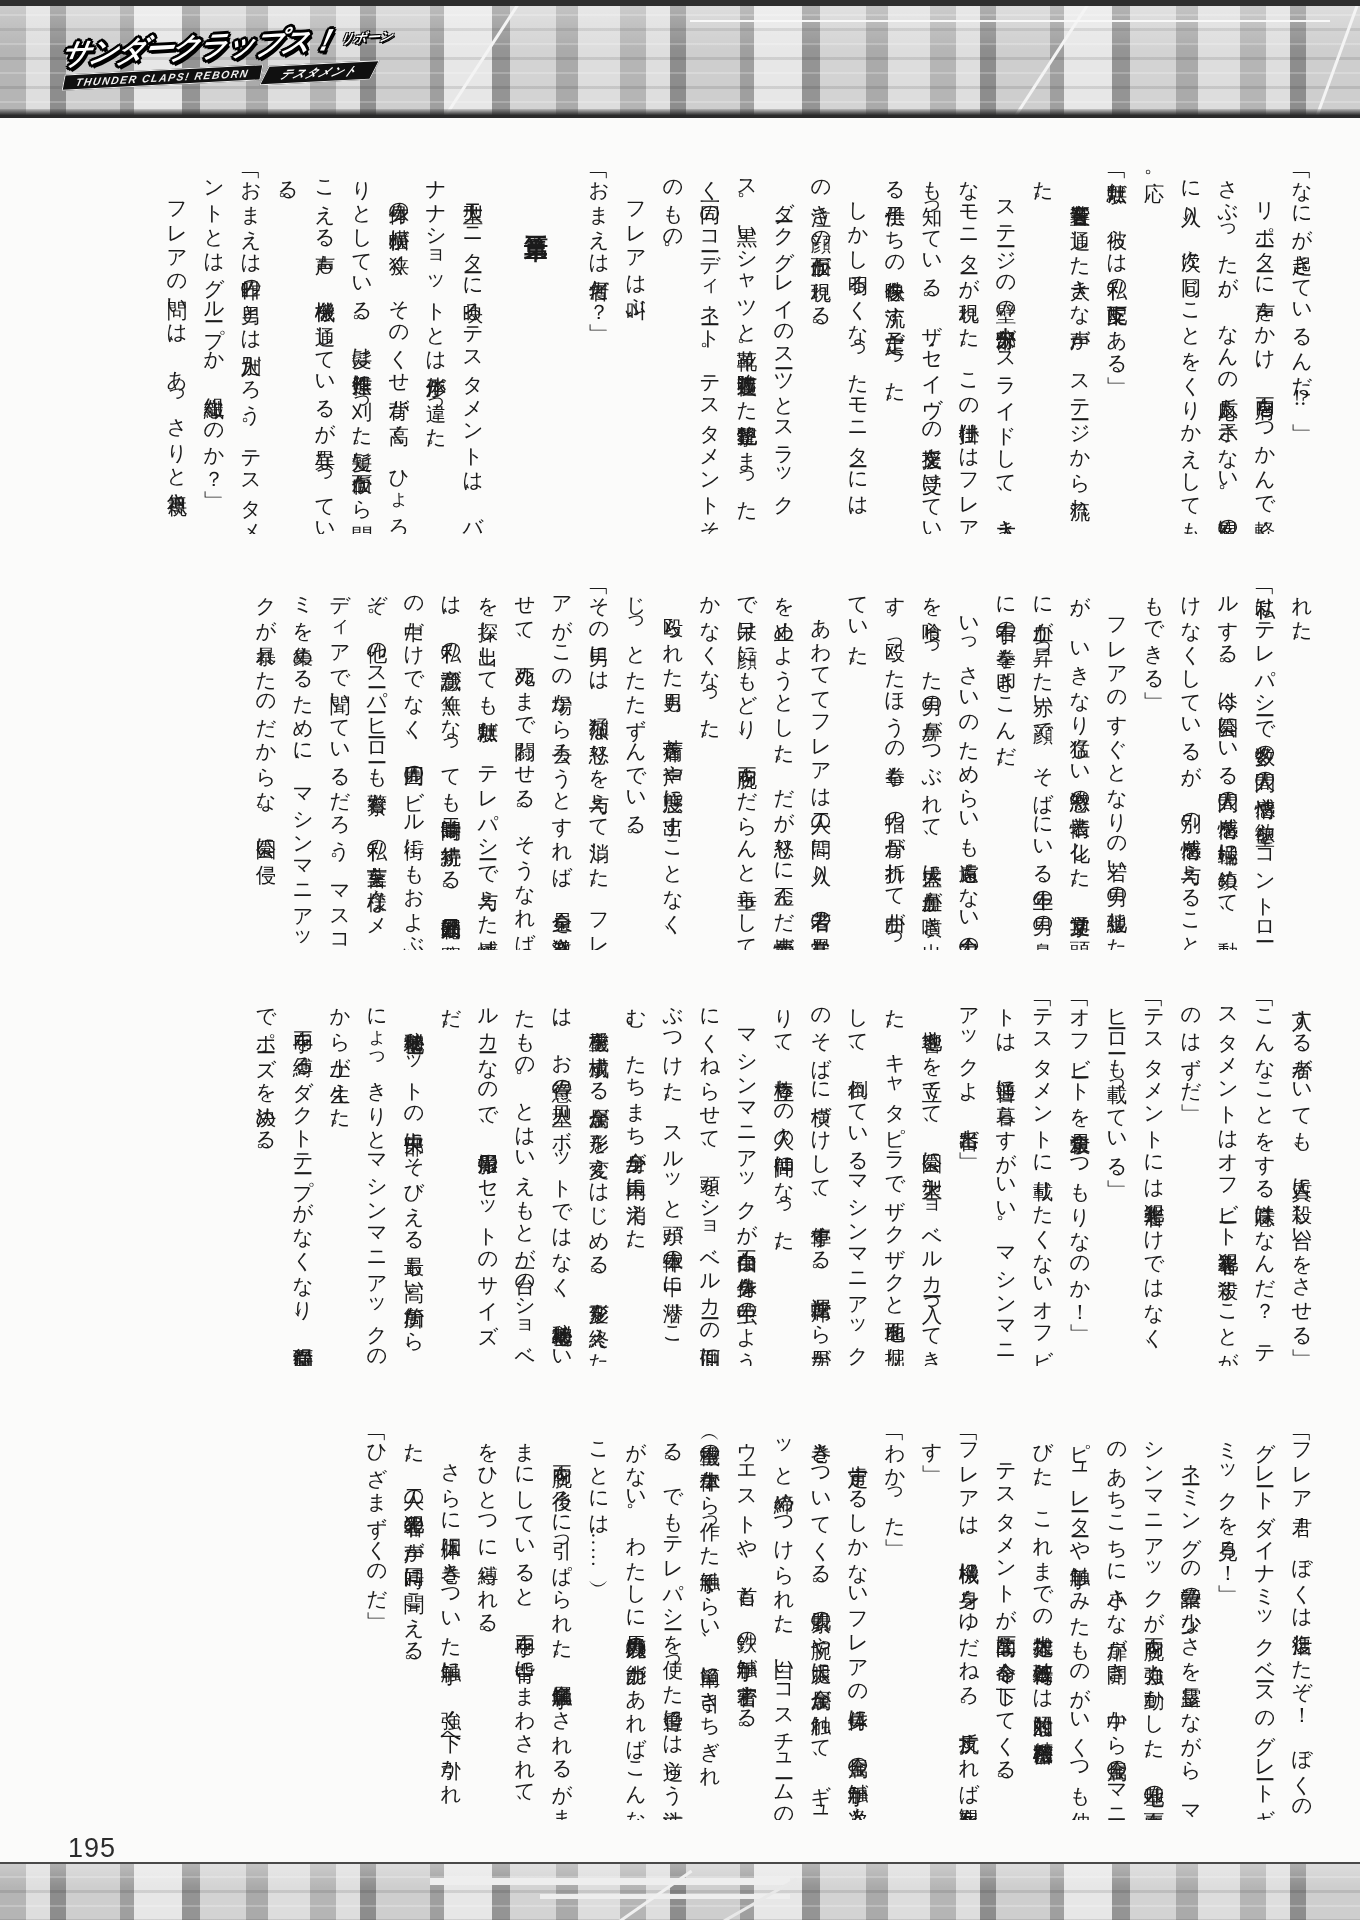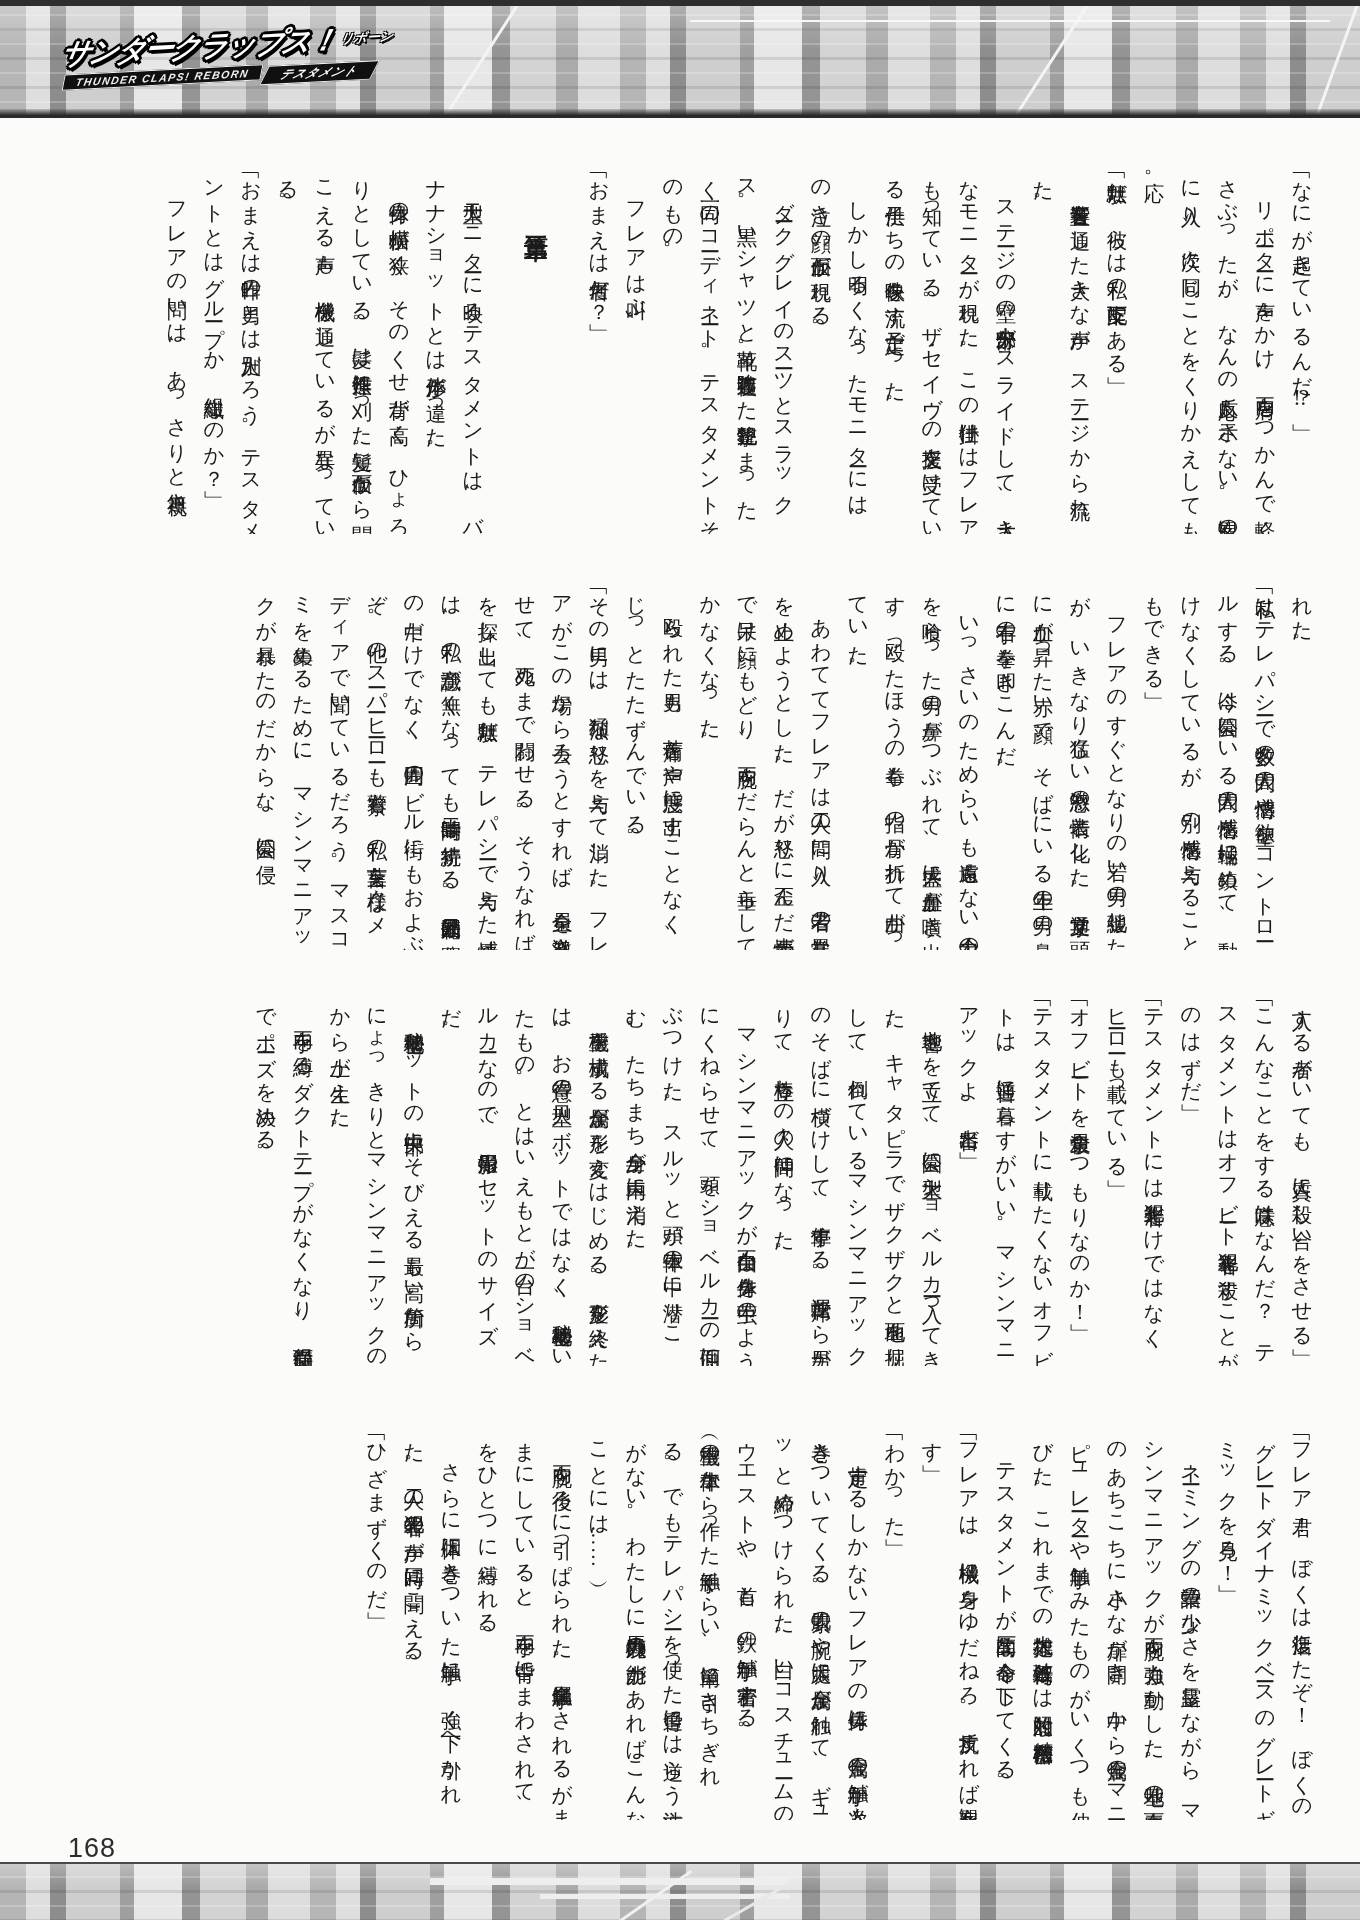--- a/index.html
+++ b/index.html
@@ -141,20 +141,20 @@
     <p class="para">　テスタメントが高圧的な命令を下してくる。</p>
     <p class="para">「フレアは、機械に身をゆだねろ。反抗すれば観客を殺す」</p>
     <p class="para">「わかった」</p>
     <p class="para">　肯定するしかないフレアの身体に、金属の触手が次々と巻きついてくる。素肌の腕や太腿に金属が触れて、ギュッと締めつけられた。白いコスチュームのウエストや、首も、鉄の触手が密着する。</p>
     <p class="para">（重機の車体から作った触手くらい、簡単に引きちぎれる。でもテレパシーを使った脅迫には逆らう方法がない。わたしに馬鹿力以外の能力があればこんなことには……）</p>
     <p class="para">　両腕を後ろに引っぱられた。金属触手にされるがままにしていると、両手を背中にまわされて、手首をひとつに縛られる。</p>
     <p class="para">　さらに胴体に巻きついた触手に、強く下へ引かれた。二人の犯罪者の声が同時に聞こえる。</p>
     <p class="para">「ひざまずくのだ」</p>
   </div>
 
-<div id="page-number">168</div>
+<div id="page-number">195</div>
 
 <div id="footer-band" class="collage">
   <div class="wbar" style="top:14px;left:430px;width:360px;"></div>
   <div class="wbar" style="top:30px;left:540px;width:250px;height:5px;"></div>
   <div class="diag" style="left:600px;transform:rotate(55deg);background:#f0f0f0;"></div>
   <div class="diag" style="left:700px;transform:rotate(60deg);background:#e8e8e8;"></div>
 </div>
 
 </body></html>

